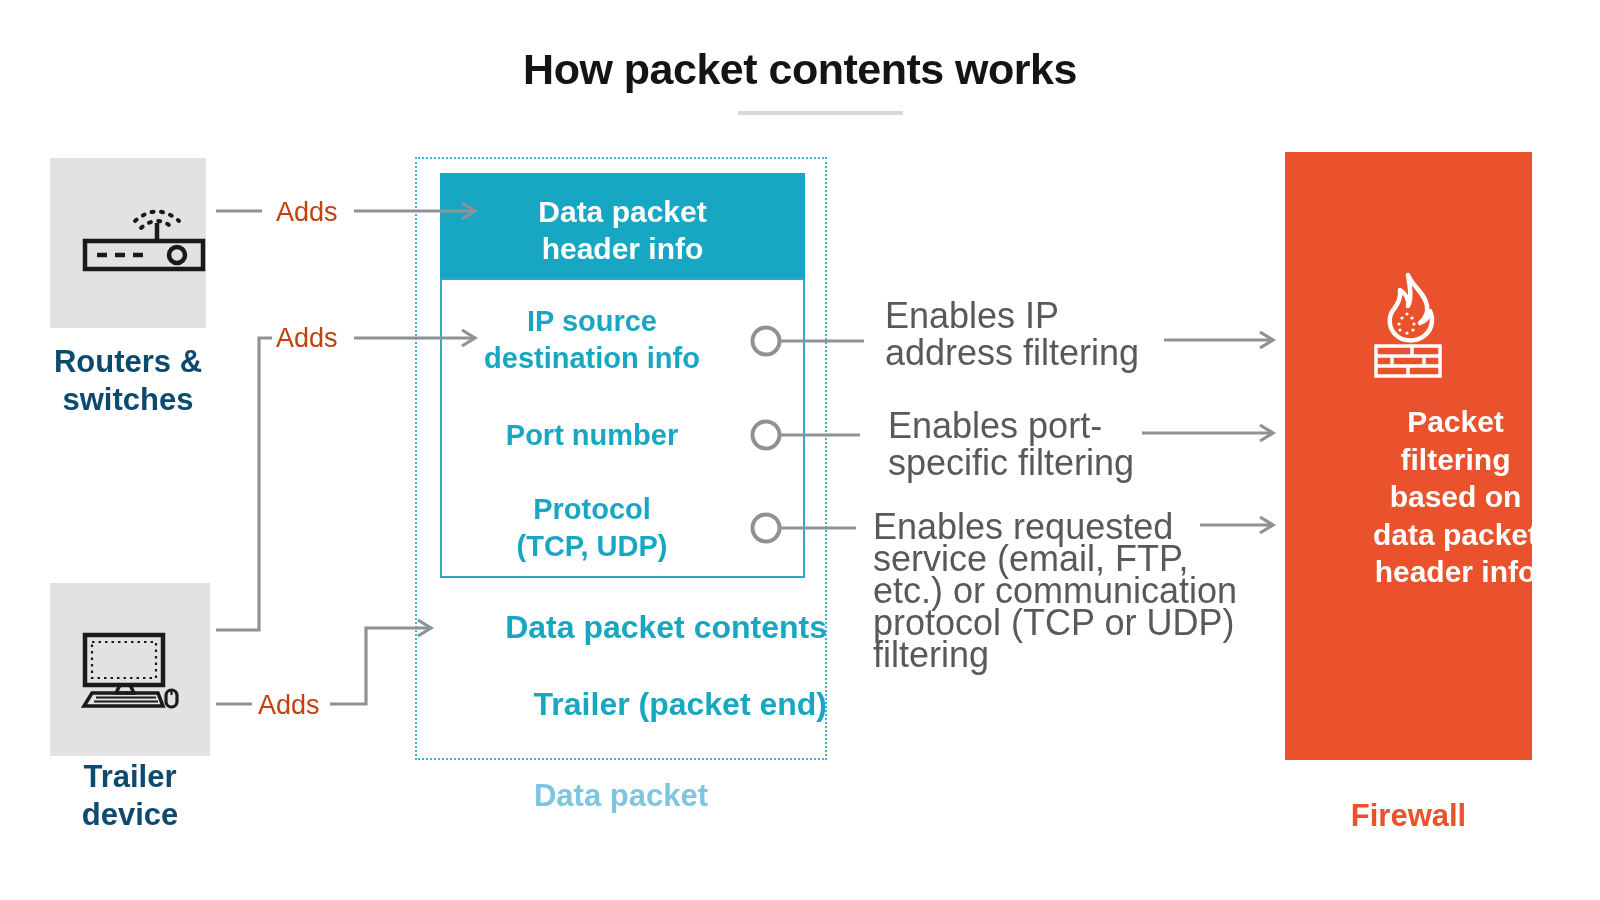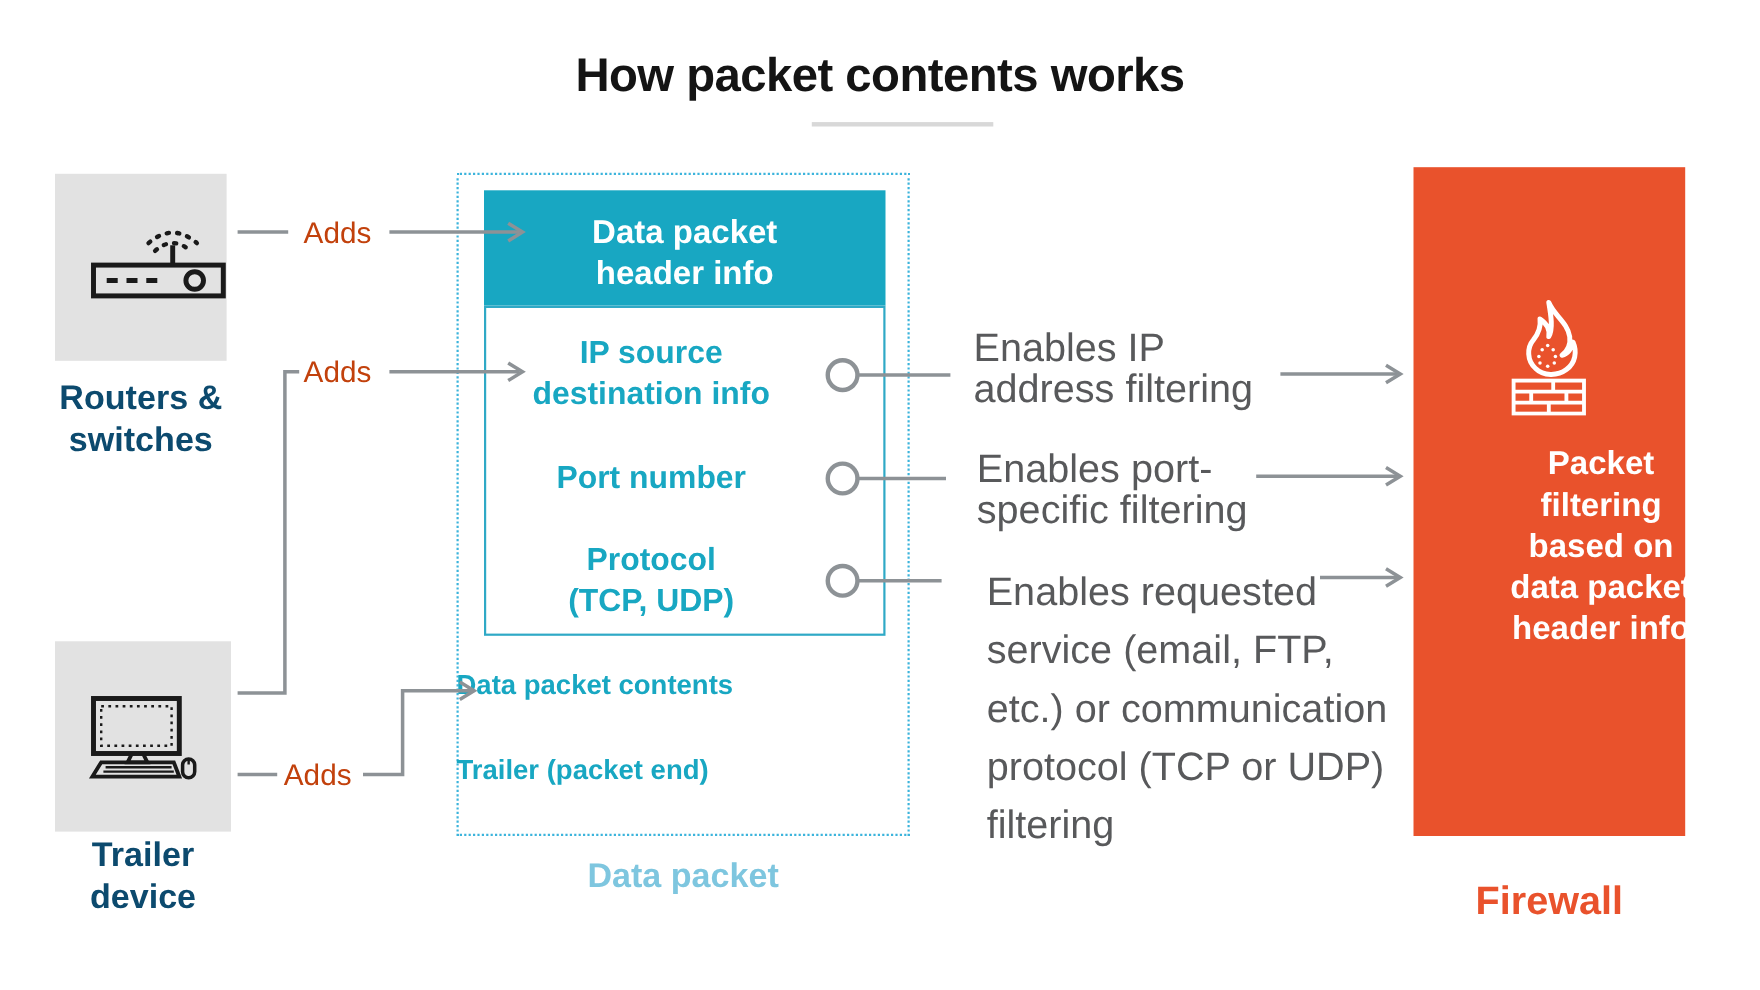--- a/index.html
+++ b/index.html
@@ -24,41 +24,41 @@
            border:2px dotted #3cb4dc; box-sizing:border-box; background:#ffffff; }
   .teal-header { position:absolute; left:440px; top:173px; width:365px; height:105px;
            background:#18a7c2; }
   .teal-header-text { position:absolute; left:440px; top:193px; width:365px; text-align:center;
            color:#ffffff; font-size:30px; line-height:37px; font-weight:bold; white-space:pre-line; }
   .white-box { position:absolute; left:440px; top:278px; width:365px; height:300px;
            border:2px solid #2fa9c6; box-sizing:border-box; background:#ffffff; }
   .field { position:absolute; left:440px; width:304px; text-align:center; color:#18a7c2;
            font-size:29px; line-height:37px; font-weight:bold; white-space:pre-line; }
   .field-0 { top:303px; } .field-1 { top:417px; } .field-2 { top:491px; }
-  .packet-line { position:absolute; left:415px; width:412px; text-align:left; color:#18a7c2;
-           font-size:25px; font-weight:bold; }
+  .packet-line { position:absolute; left:415px; width:412px; text-align:right; color:#18a7c2;
+           font-size:32px; font-weight:bold; }
   .packet-contents { top:609px; } .packet-trailer { top:686px; }
   .packet-caption { position:absolute; left:415px; top:778px; width:412px; text-align:center;
            color:#7ec6df; font-size:31px; font-weight:bold; }
 
   .adds { position:absolute; color:#c2410c; font-size:27px; }
   .adds-0 { left:276px; top:197px; } .adds-1 { left:276px; top:323px; } .adds-2 { left:258px; top:690px; }
 
   .annotation { position:absolute; color:#58595b; font-size:36px; line-height:37px;
            white-space:pre-line; }
   .annotation-0 { left:885px; top:297px; }
   .annotation-1 { left:888px; top:407px; }
-  .annotation-2 { left:873px; top:511px; line-height:53px;margin-left:24px; }
+  .annotation-2 { left:873px; top:511px; line-height:32px; }
 
   .firewall-box { position:absolute; left:1285px; top:152px; width:247px; height:608px;
            background:#e9522c; }
   .firewall-text { position:absolute; left:1285px; top:403px; width:247px; text-align:center;
            color:#ffffff; font-size:30px; line-height:37.5px; font-weight:bold; white-space:pre-line;margin-left:47px; }
   .firewall-caption { position:absolute; left:1285px; top:798px; width:247px; text-align:center;
-           color:#e9522c; font-size:36px; font-weight:bold; }
+           color:#e9522c; font-size:31px; font-weight:bold; }
   .firewall-icon { position:absolute; left:1366px; top:266px; }
 
   .connector-layer { position:absolute; left:0; top:0; z-index:5; pointer-events:none; }
 </style>
 </head>
 <body>
 
 <div class="canvas">
 
   <div class="title">How packet contents works</div>

